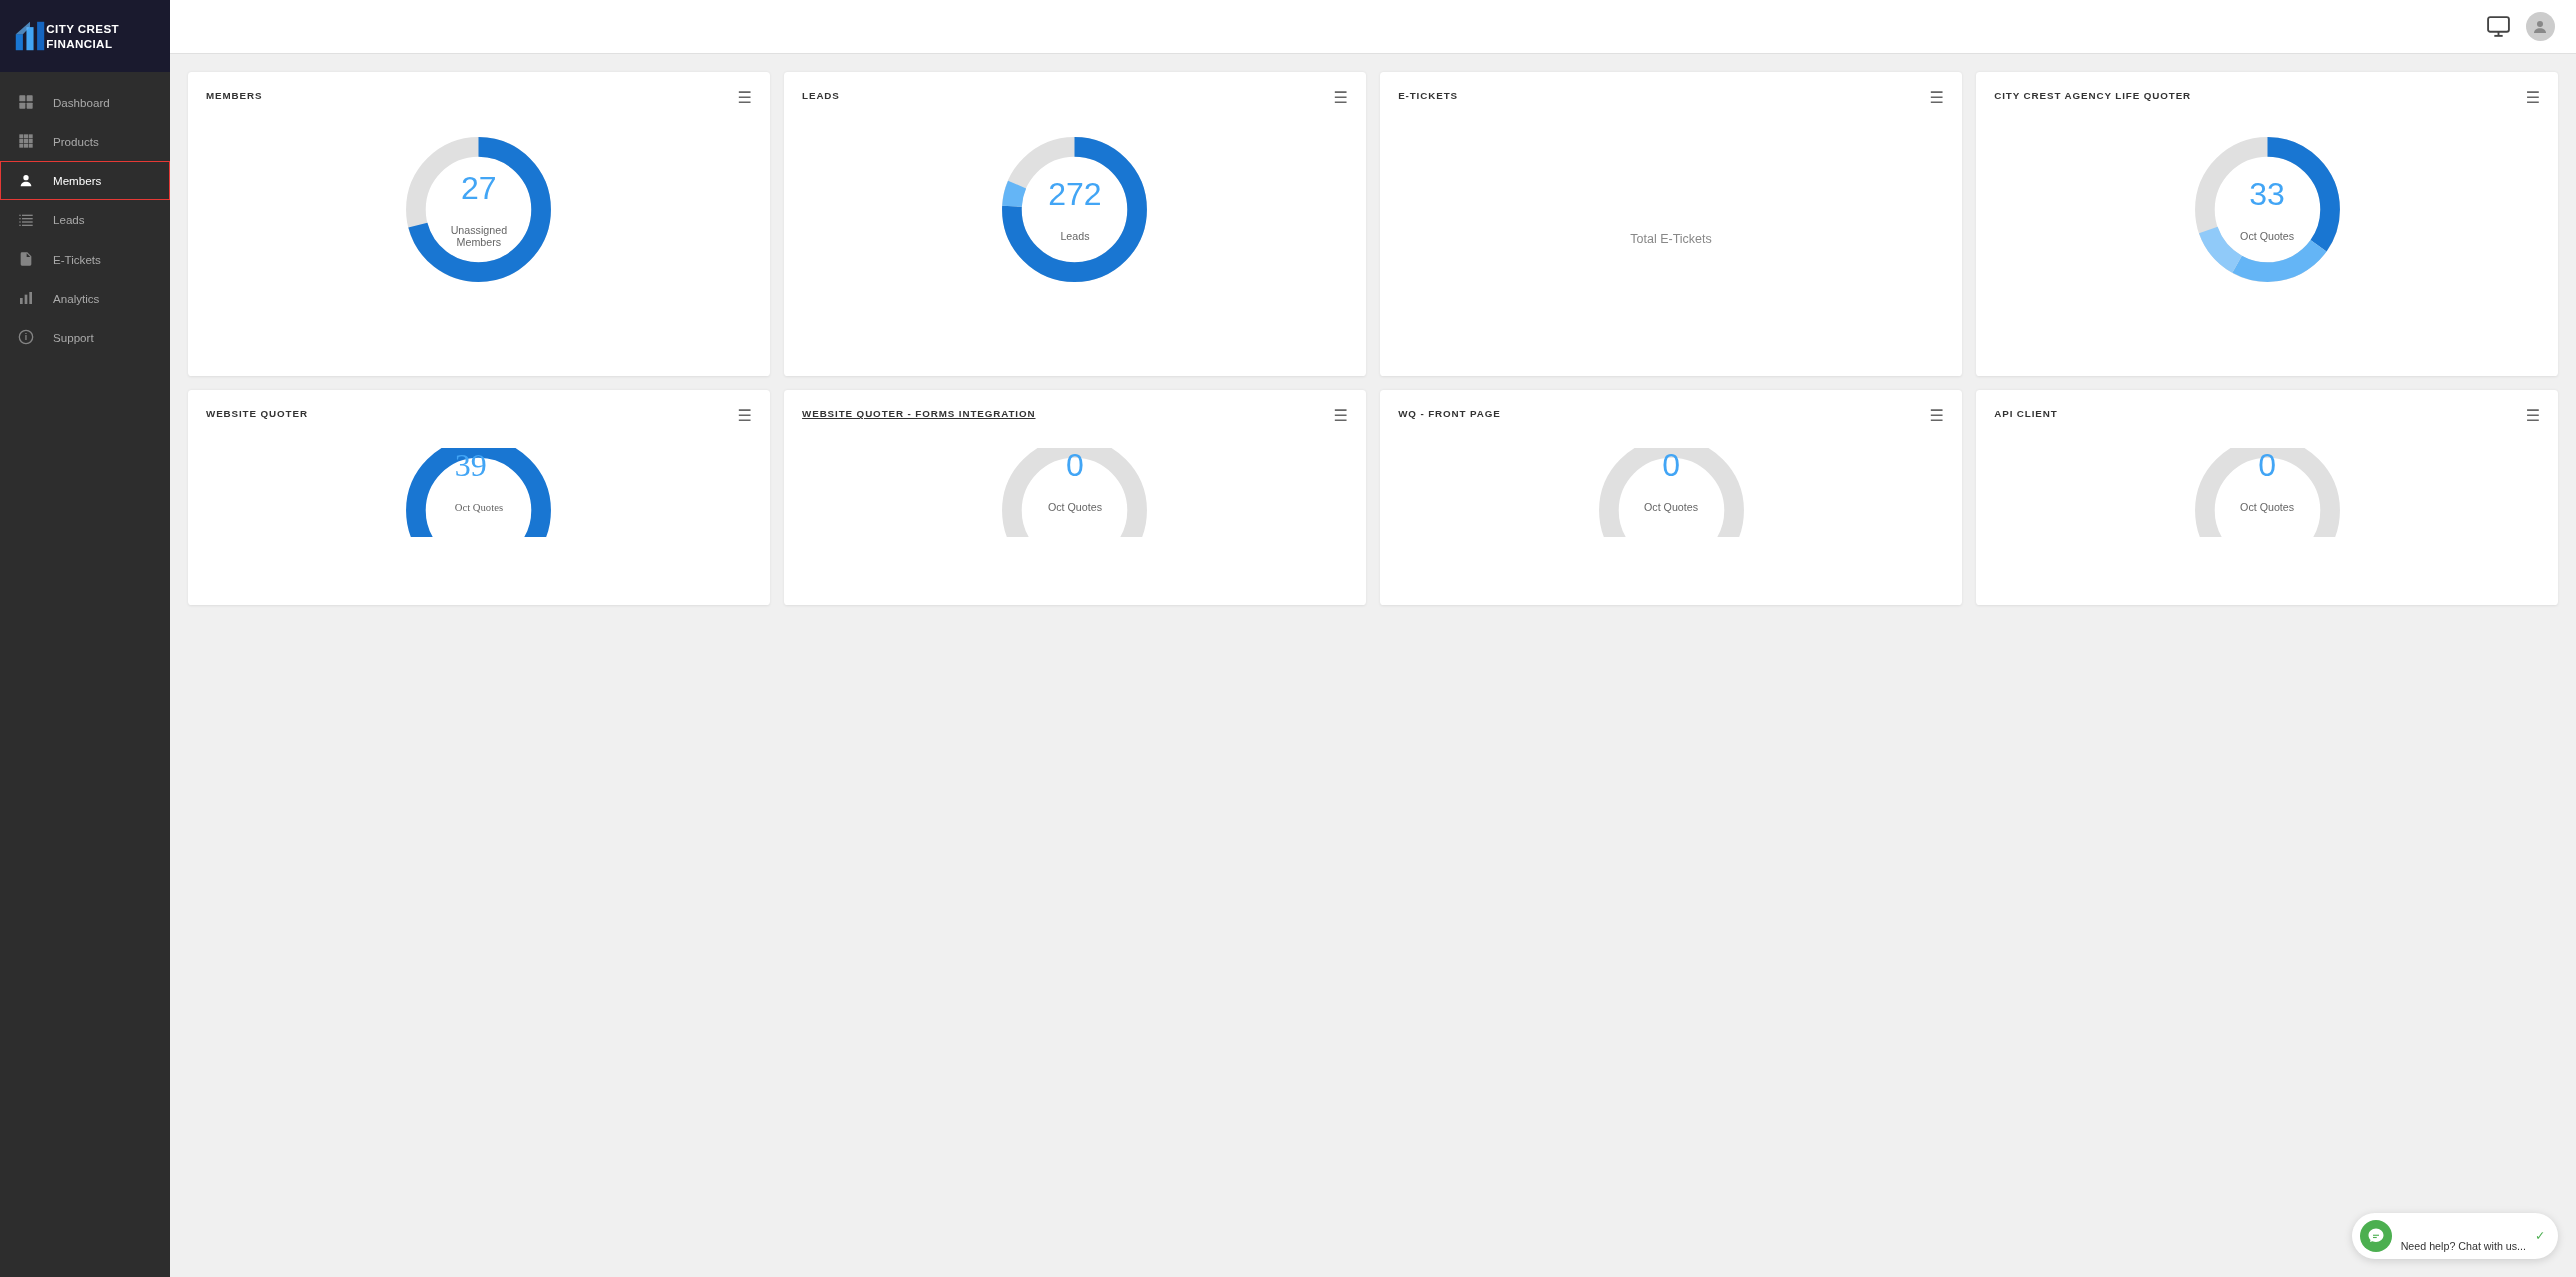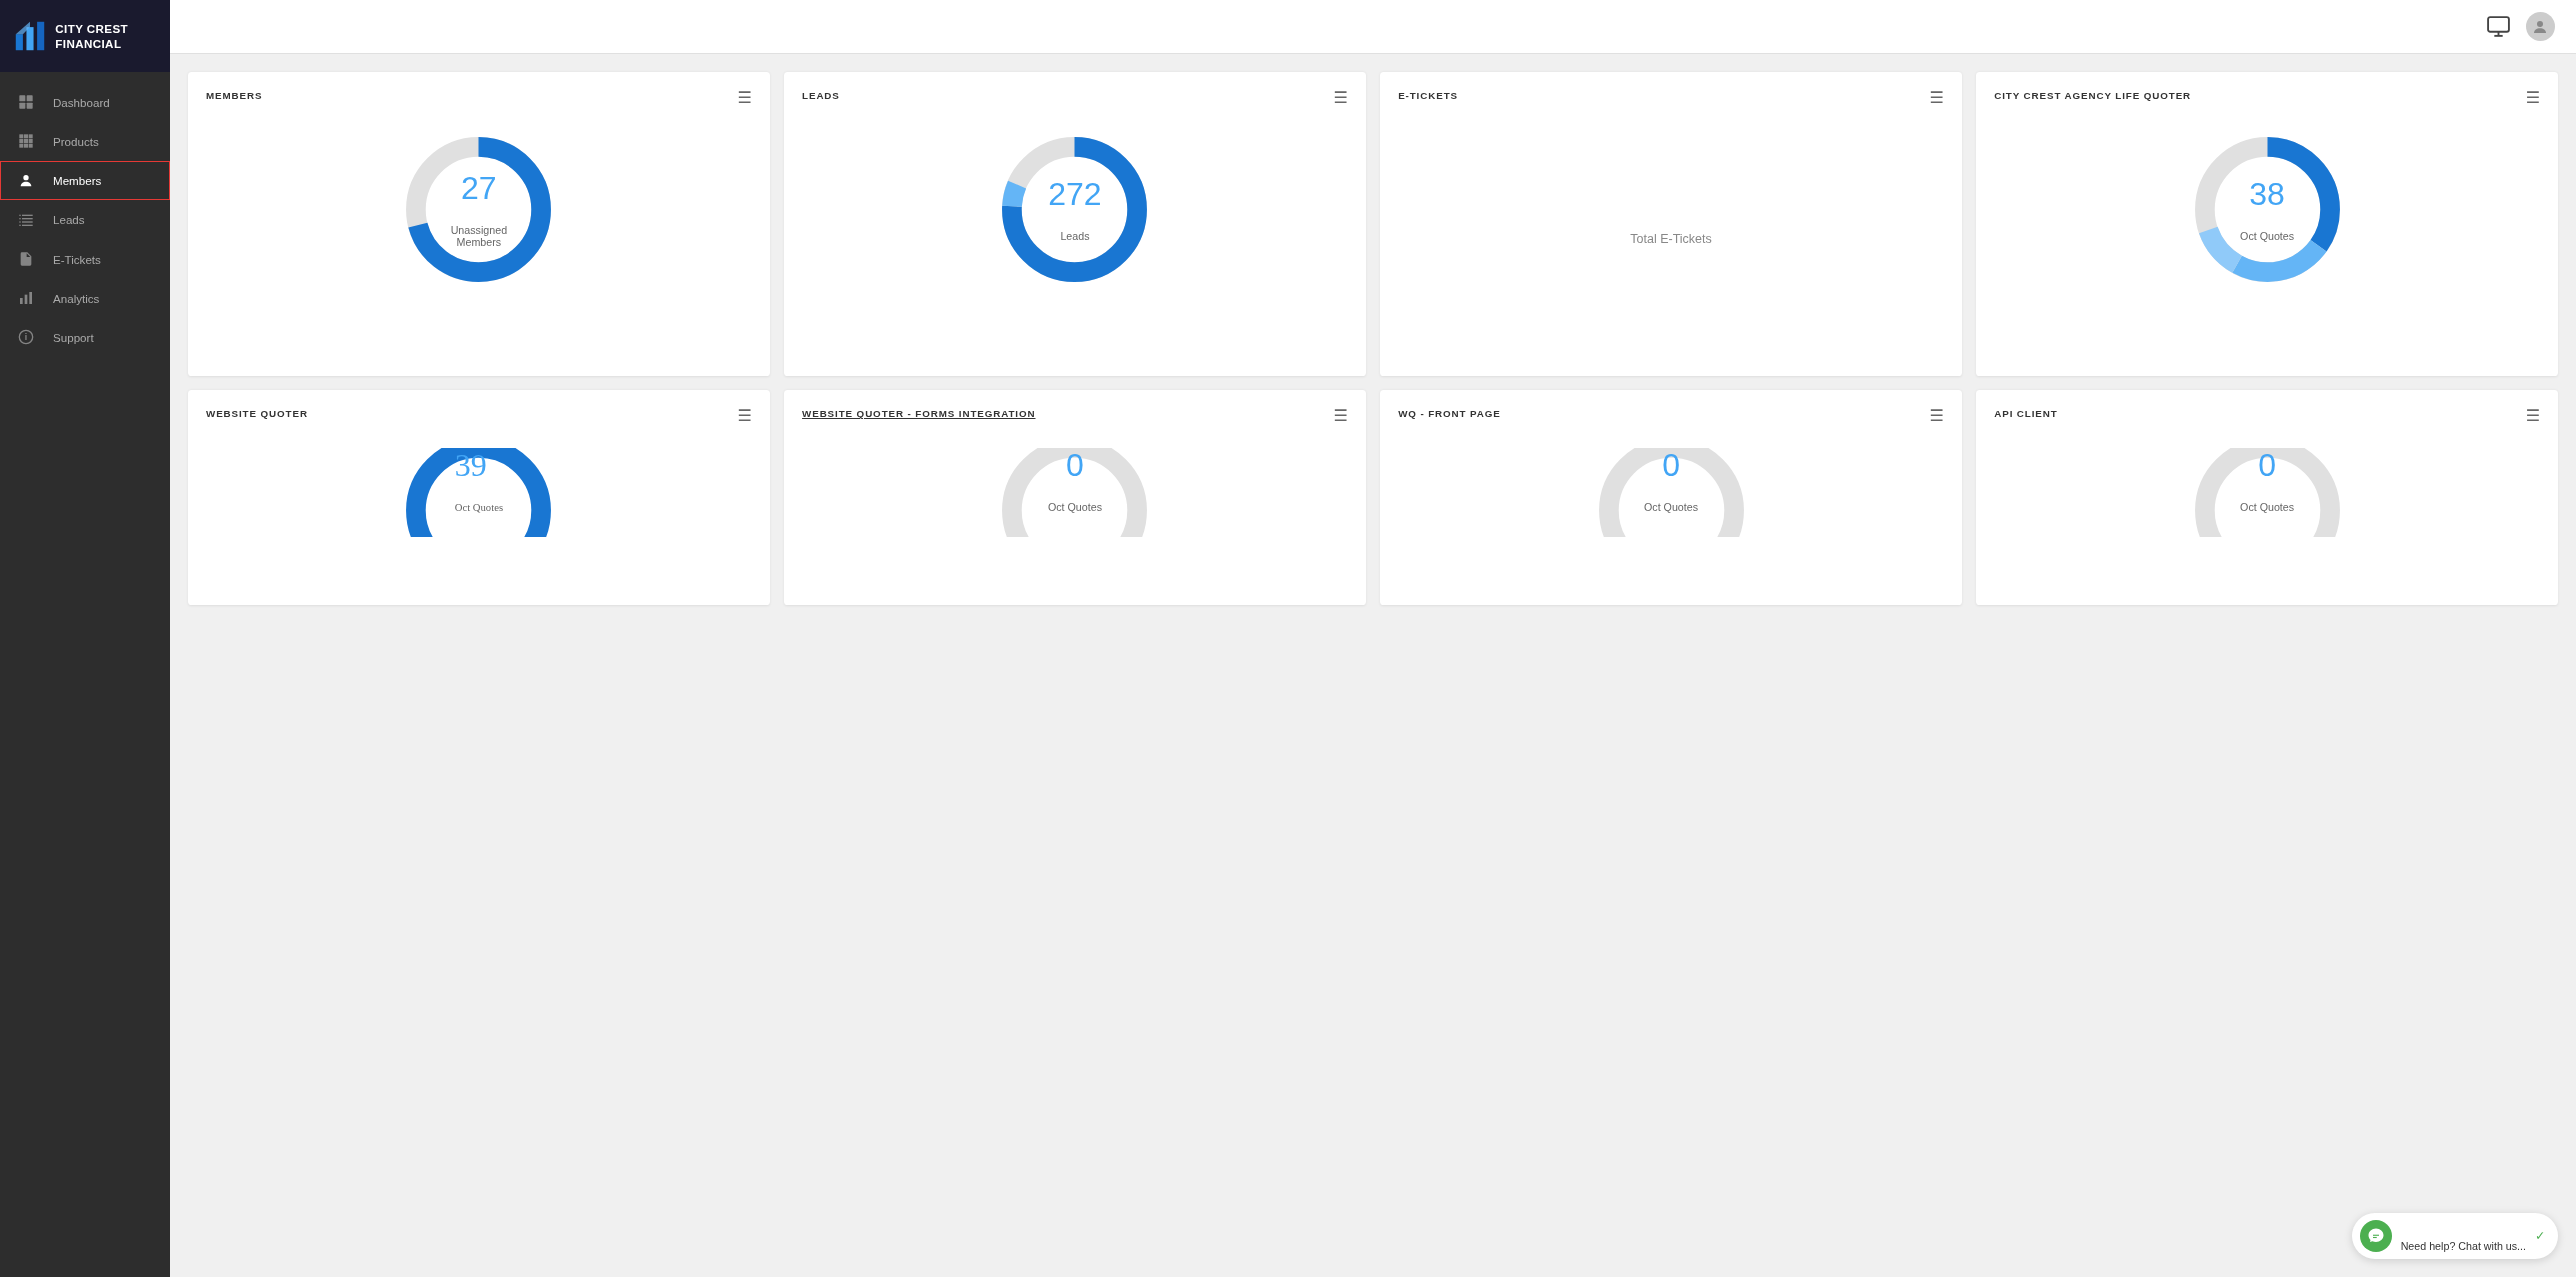--- a/index.html
+++ b/index.html
@@ -12,21 +12,20 @@
       background: #2d2d2d;
       display: flex;
       flex-direction: column;
       height: 100vh;
     }
     #logo-area {
       background: #1a1a2e;
       padding: 16px 14.3px;
       display: flex;
       align-items: center;
-      gap: 9px;
       min-height: 72px;
     }
     .logo-icon {
       width: 32px;
       height: 32px;
       flex-shrink: 0;
     }
     .logo-text {
       color: white;
       font-size: 11.6px;
@@ -376,21 +375,21 @@
         <span class="widget-menu-icon">☰</span>
       </div>
       <div class="donut-container">
         <svg viewBox="0 0 180 180" width="161" height="161">
           <circle cx="90" cy="90" r="70" fill="none" stroke="#e0e0e0" stroke-width="22"></circle>
           <circle cx="90" cy="90" r="70" fill="none" stroke="#1976d2" stroke-width="22" stroke-dasharray="281 512" stroke-dashoffset="128" transform="rotate(-90 90 90)"></circle>
           <circle cx="90" cy="90" r="70" fill="none" stroke="#64b5f6" stroke-width="22" stroke-dasharray="102 512" stroke-dashoffset="-153" transform="rotate(-90 90 90)"></circle>
           <circle cx="90" cy="90" r="70" fill="none" stroke="#90caf9" stroke-width="22" stroke-dasharray="51 512" stroke-dashoffset="-255" transform="rotate(-90 90 90)"></circle>
         </svg>
         <div class="donut-center">
-          <div class="donut-number">38</div>
+          <div class="donut-number">33</div>
           <div class="donut-label">Oct Quotes</div>
         </div>
       </div>
     </div>
 
     <div class="widget-card bottom">
       <div class="widget-header">
         <span class="widget-title">WEBSITE QUOTER</span>
         <span class="widget-menu-icon">☰</span>
       </div>

